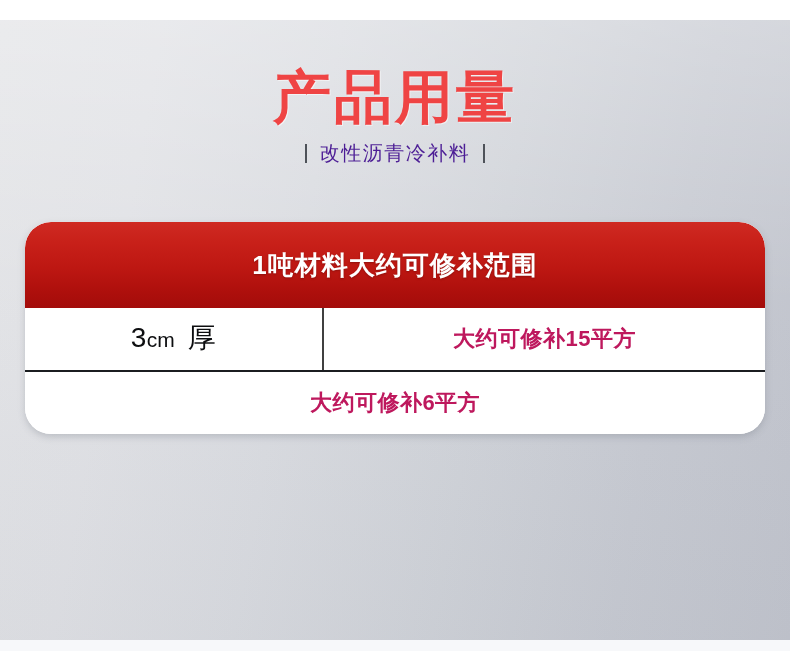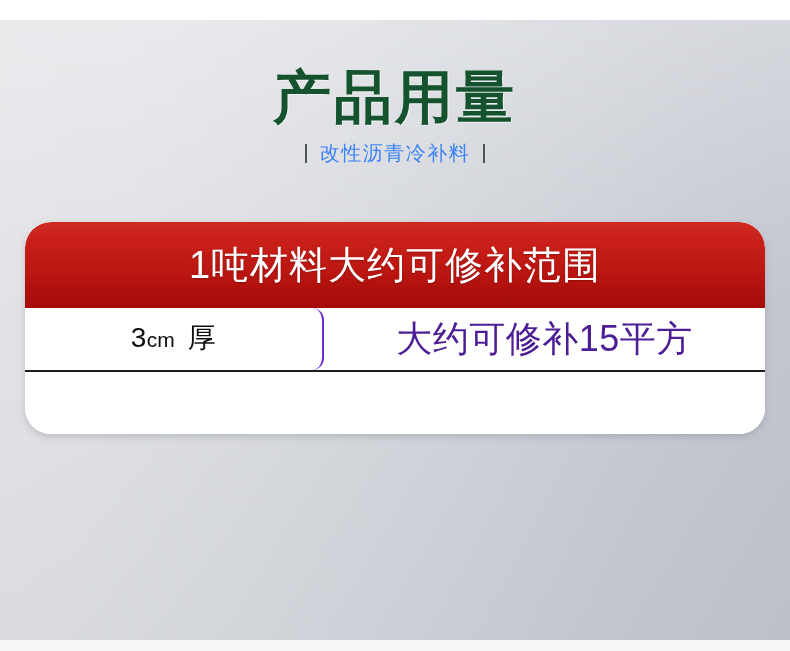--- a/index.html
+++ b/index.html
@@ -71,42 +71,42 @@
     left: 0;
     top: 64px;
     width: 790px;
     text-align: center;
     z-index: 3;
   }
   .page-title {
     font-size: 58px;
     line-height: 66px;
     font-weight: bold;
-    color: #14532d;
+    color: #ef4444;
     letter-spacing: 3px;
     text-shadow: 1px 1px 0 rgba(255,255,255,0.55);
     white-space: nowrap;
   }
   .subtitle-row {
     margin-top: 12px;
     display: flex;
     align-items: center;
     justify-content: center;
     gap: 13px;
   }
   .sub-bar {
     width: 2px;
     height: 19px;
     background: #4e5259;
     display: inline-block;
   }
   .subtitle-text {
     font-size: 20px;
     line-height: 22px;
-    color: #3b82f6;
+    color: #4c1d95;
     letter-spacing: 1.5px;
     white-space: nowrap;
   }
 
   
   .table-card {
     position: absolute;
     left: 25px;
     top: 222px;
     width: 740px;
@@ -120,23 +120,23 @@
   .table-header {
     height: 86px;
     display: flex;
     align-items: center;
     justify-content: center;
     background: linear-gradient(180deg, #cf2a22 0%, #c82019 24%, #bd1712 54%, #ad0f0c 82%, #a30c0a 100%);
     border-top-left-radius: 26px;
     border-top-right-radius: 26px;
   }
   .table-header-text {
-    font-size: 38px;
+    font-size: 26px;
     line-height: 44px;
-    font-weight: normal;
+    font-weight: bold;
     color: #ffffff;
     letter-spacing: 1px;
     white-space: nowrap;
     text-shadow: 0 1px 2px rgba(90,8,6,0.45);
   }
 
   .table-body {
     background: #ffffff;
   }
   .trow {
@@ -148,22 +148,21 @@
     border-top: none;
   }
   .tcell {
     display: flex;
     align-items: center;
     justify-content: center;
     height: 100%;
   }
   .tcell-left {
     width: 297px;
-    border-right: 2px solid #6d28d9;
-    border-radius: 12px;
+    border-right: 2px solid #404040;
   }
   .tcell-right {
     flex: 1;
   }
 
   .thickness {
     font-size: 28px;
     line-height: 32px;
     color: #0d0e10;
     white-space: nowrap;
@@ -172,25 +171,26 @@
   .thickness .unit {
     font-size: 21px;
     letter-spacing: 0;
   }
   .thickness .word {
     margin-left: 13px;
     font-size: 28px;
   }
 
   .coverage {
-    font-size: 36px;
+    font-size: 22px;
     line-height: 34px;
-    color: #4c1d95;
+    color: #be185d;
     white-space: nowrap;
     letter-spacing: 0.5px;
+    font-weight: bold;
   }
 </style>
 </head>
 <body>
 
 <div class="page">
 
   <div class="top-band"></div>
   <div class="backdrop"></div>
   <div class="bottom-band"></div>
@@ -216,19 +216,22 @@
         <div class="tcell tcell-left">
           <span class="thickness"><span>3</span><span class="unit">cm</span><span class="word">厚</span></span>
         </div>
         <div class="tcell tcell-right">
           <span class="coverage">大约可修补15平方</span>
         </div>
       </div>
 
 
       <div class="trow">
+        <div class="tcell tcell-right">
+          <span class="coverage">大约可修补6平方</span>
+        </div>
       </div>
 
 
     </div>
   </div>
 
 </div>
 
 </body></html>

